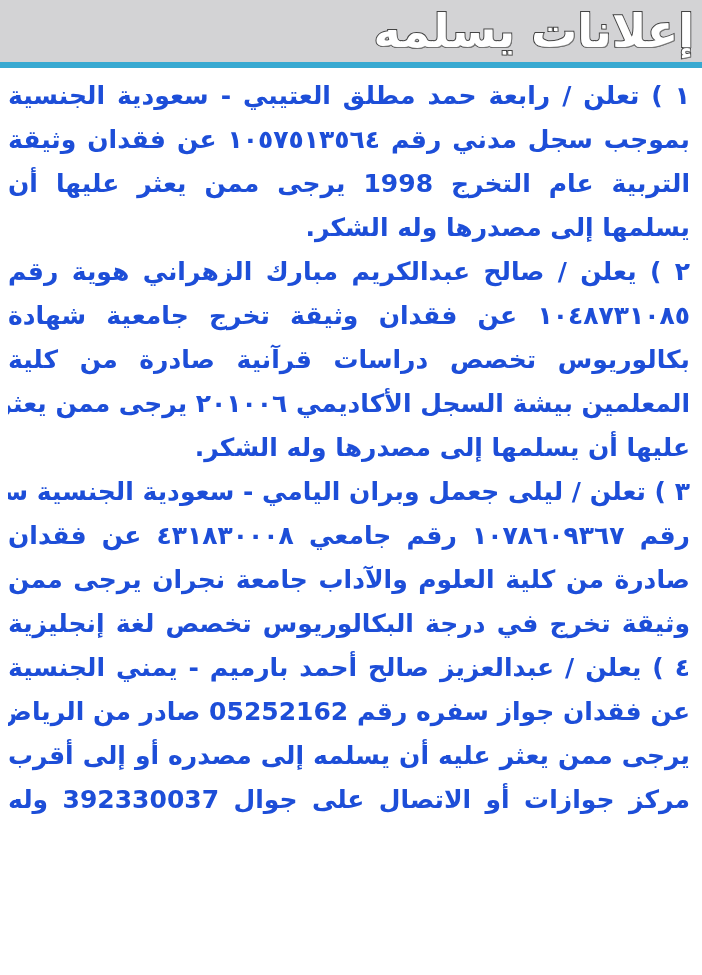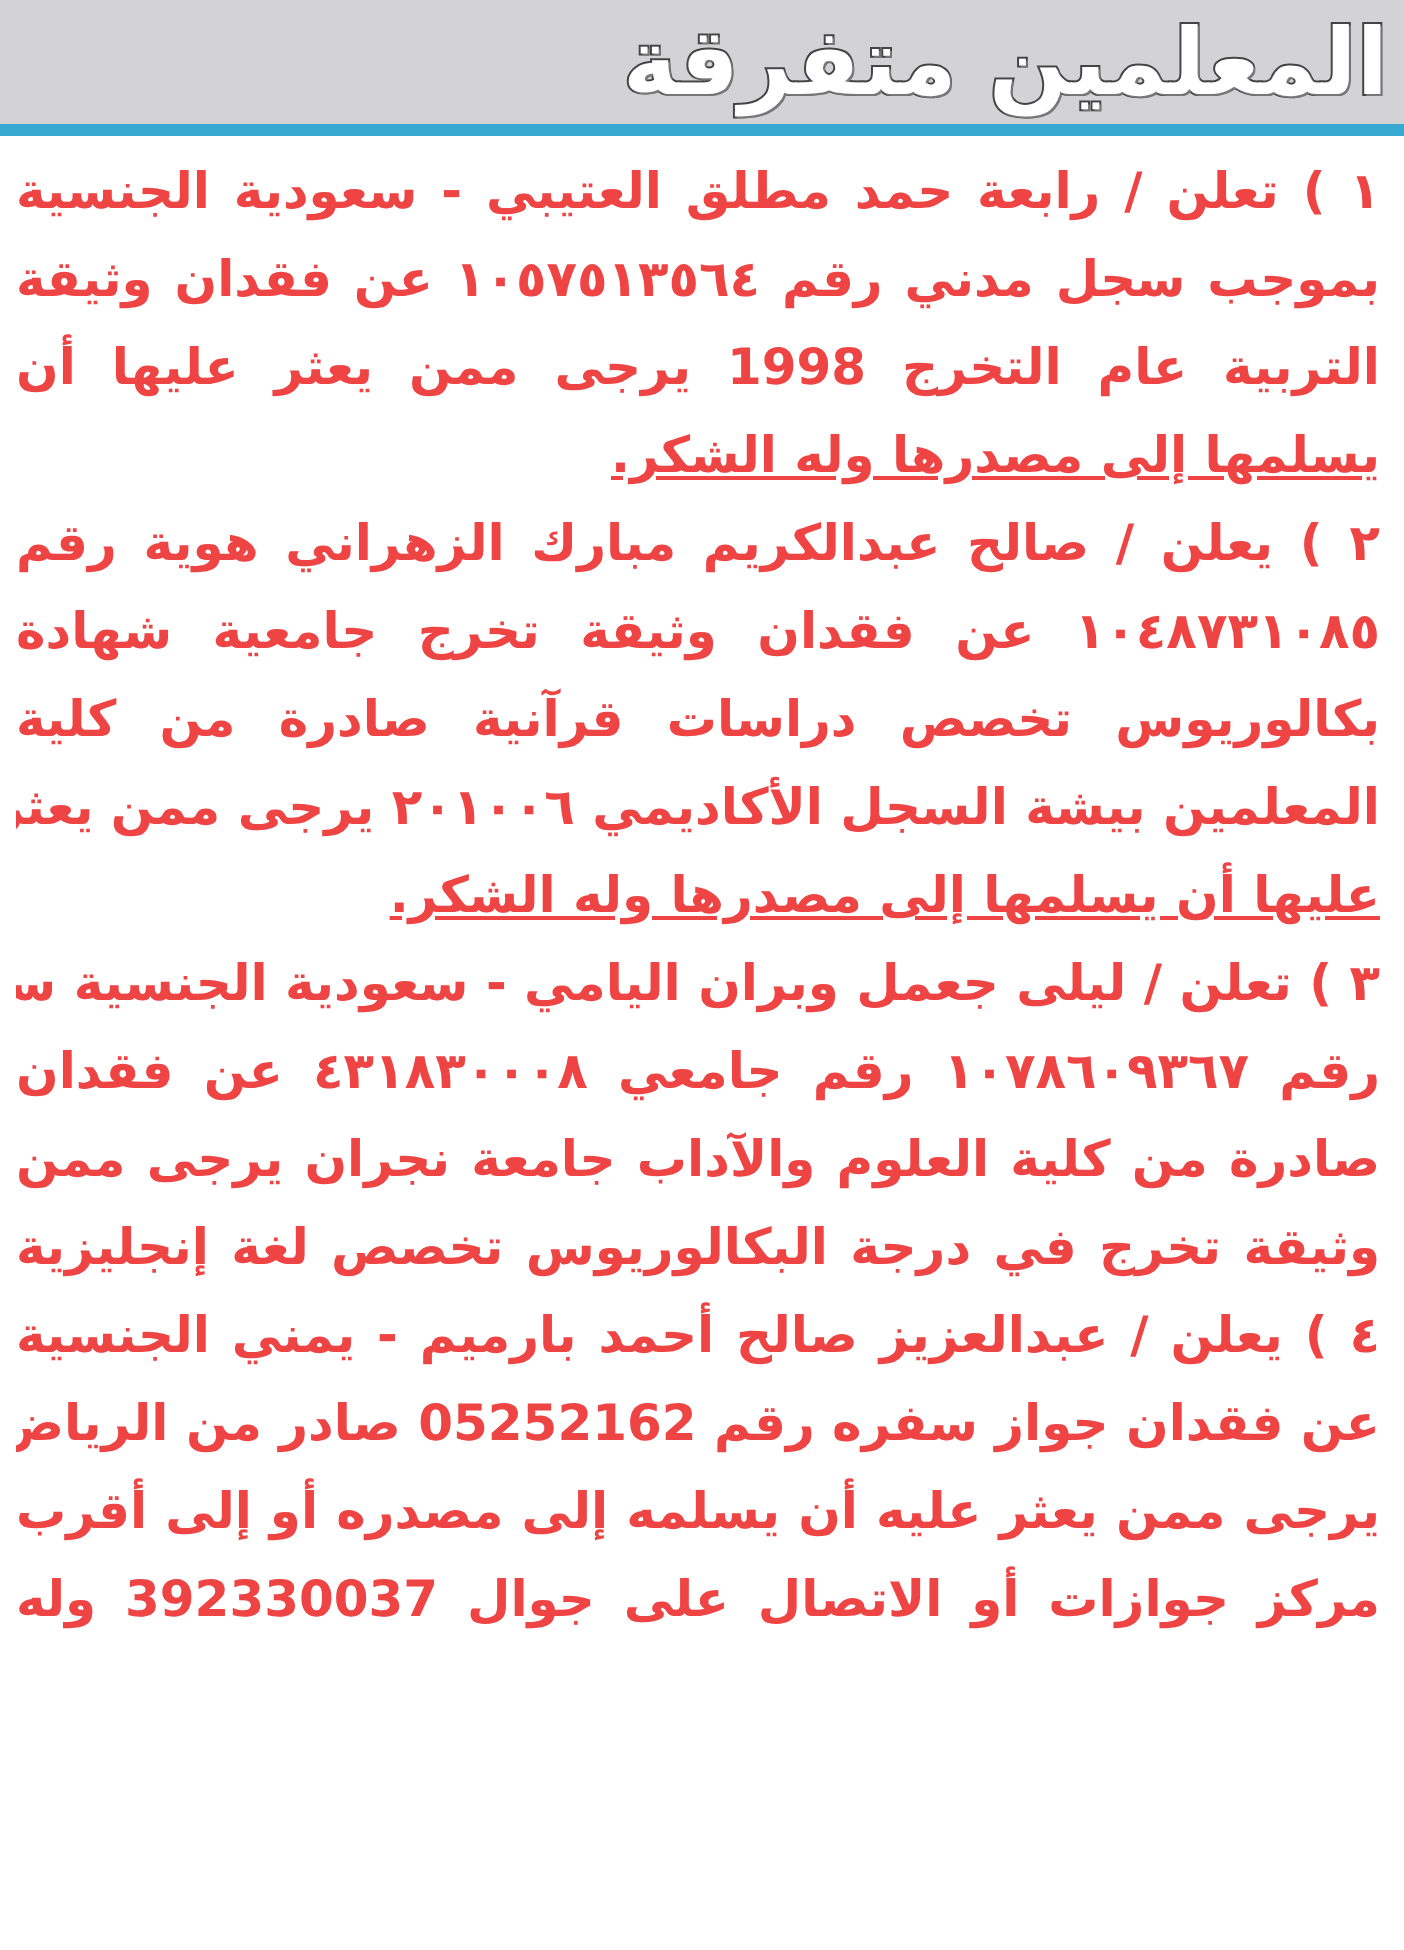--- a/index.html
+++ b/index.html
@@ -46,48 +46,47 @@
       background: #38a9d1;
     }
     .content {
       position: absolute;
       top: 74px;
       left: 8px;
       right: 12px;
       direction: rtl;
       text-align: justify;
       text-align-last: right;
-      color: #ef4444;
+      color: #1d4ed8;
     }
     .ad {
       font-family: "DejaVu Sans", sans-serif;
       font-weight: bold;
       font-size: 25px;
       line-height: 44px;
       margin: 0;
       padding: 0;
     }
     .ad-line {
       display: block;
       white-space: nowrap;
       text-align-last: justify;
       text-align: justify;
       height: 44px;
       overflow: hidden;
     }
     .ad-line.last {
       text-align-last: right;
-      text-decoration: underline;
     }
   </style>
 </head>
 <body>
 
 <div class="header">
-  <div class="header-title">المعلمين متفرقة</div>
+  <div class="header-title">إعلانات يسلمه</div>
 </div>
 <div class="rule"></div>
 
 <div class="content">
   <div class="ad">
     <span class="ad-line">١ ) تعلن / رابعة حمد مطلق العتيبي - سعودية الجنسية</span>
     <span class="ad-line">بموجب سجل مدني رقم ١٠٥٧٥١٣٥٦٤ عن فقدان وثيقة</span>
     <span class="ad-line">التربية عام التخرج 1998  يرجى ممن يعثر عليها أن</span>
     <span class="ad-line last">يسلمها إلى مصدرها وله الشكر.</span>
   </div>

